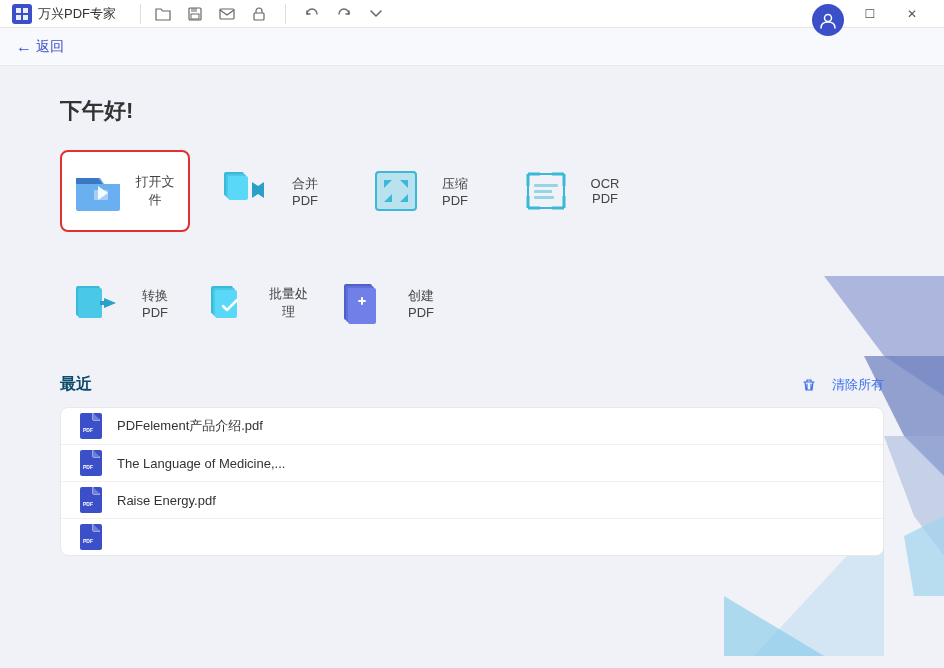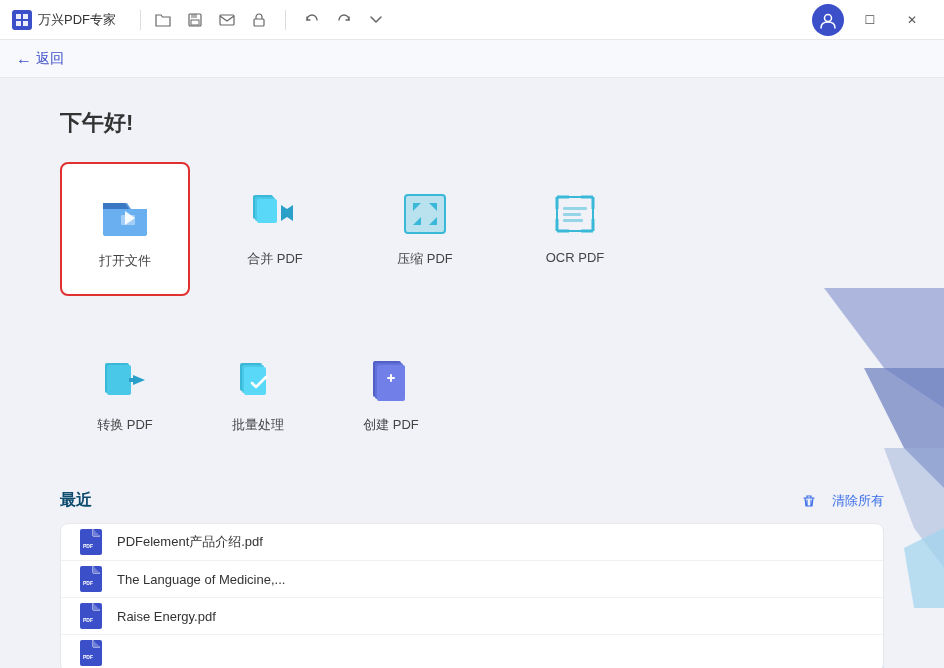--- a/index.html
+++ b/index.html
@@ -7,21 +7,21 @@
       font-family: "Microsoft YaHei", "PingFang SC", sans-serif;
       background: #f0f2f8;
       width: 944px;
       height: 668px;
       overflow: hidden;
       position: relative;
     }
 
     
     .titlebar {
-      height: 40px;
+      height: 28px;
       background: #ffffff;
       display: flex;
       align-items: center;
       padding: 0 12px;
       border-bottom: 1px solid #e8e8e8;
       position: relative;
       z-index: 10;
     }
     .titlebar-logo {
       display: flex;
@@ -156,25 +156,25 @@
     
     .action-grid {
       display: grid;
       grid-template-columns: repeat(4, 130px);
       gap: 20px;
       margin-bottom: 32px;
     }
 
     .action-item {
       display: flex;
-      flex-direction: column;
+      flex-direction: row;
       align-items: center;
       gap: 8px;
       cursor: pointer;
-      padding: 24px 10px;
+      padding: 11px 10px;
       border-radius: 8px;
       background: transparent;
       transition: background 0.1s;
     }
     .action-item.selected {
       background: #fff;
       border: 2px solid #e03030;
       border-radius: 8px;
     }
 

